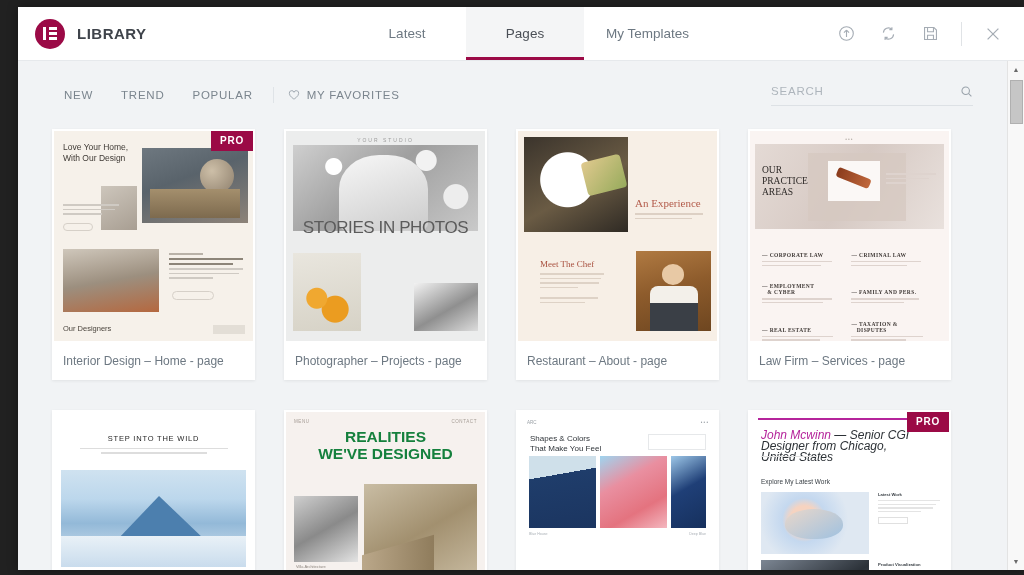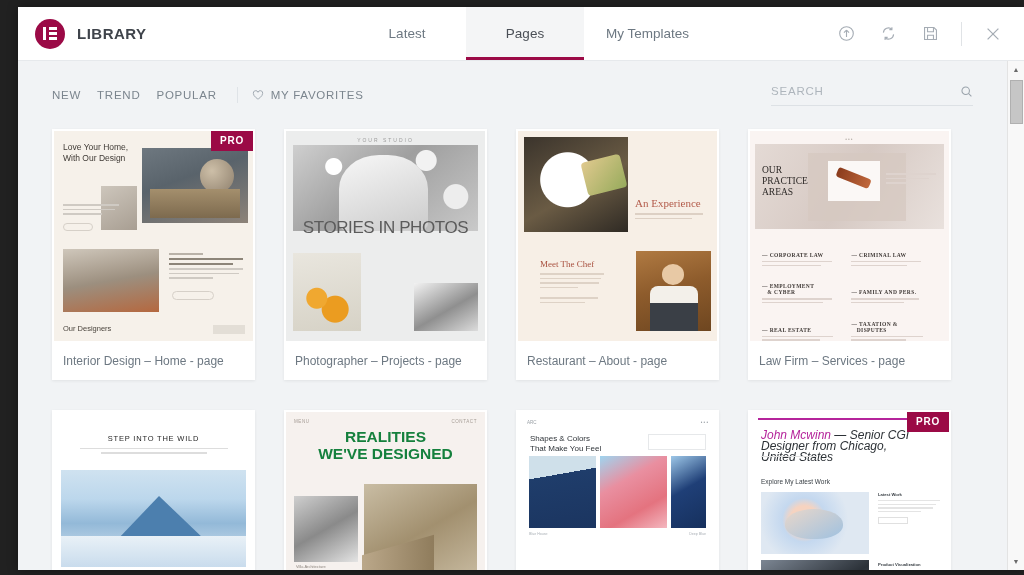--- a/index.html
+++ b/index.html
@@ -94,20 +94,21 @@
   }
   .toolbar {
     height: 68px; display: flex; align-items: center;
     padding: 0 34px 0 34px;
   }
   .filters { display: flex; align-items: center; gap: 0; }
   .filter {
     font-size: 11.5px; letter-spacing: .75px;
     color: #7b858e; cursor: pointer; user-select: none;
     padding: 4px 16px 4px 0;
+    margin-left: 12px;
   }
   .filter:first-child { padding-left: 0; }
   .filter-div {
     width: 1px; height: 16px; background: #dfe3e7; margin: 0 14px 0 4px;
   }
   .fav { display: flex; align-items: flex-start; gap: 7px; cursor: pointer; }
   .fav .hi { color: #9aa3ab; display: flex; }
   .fav span.lbl {
     font-size: 11.5px; letter-spacing: .75px; color: #7b858e;
   }

